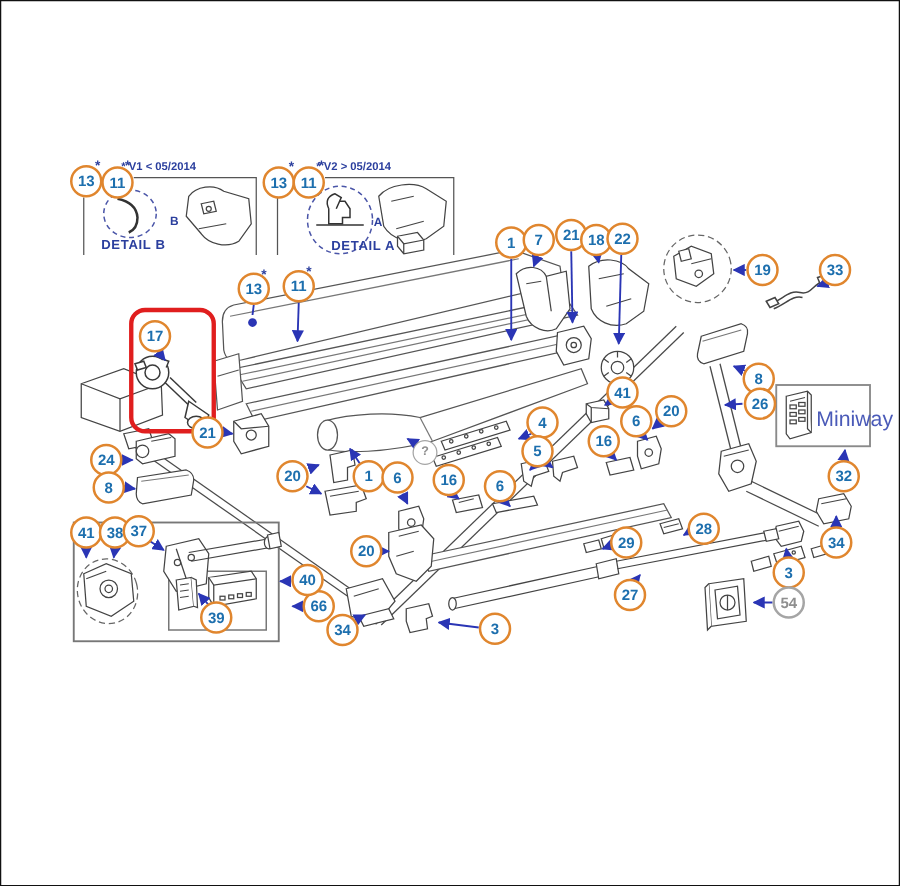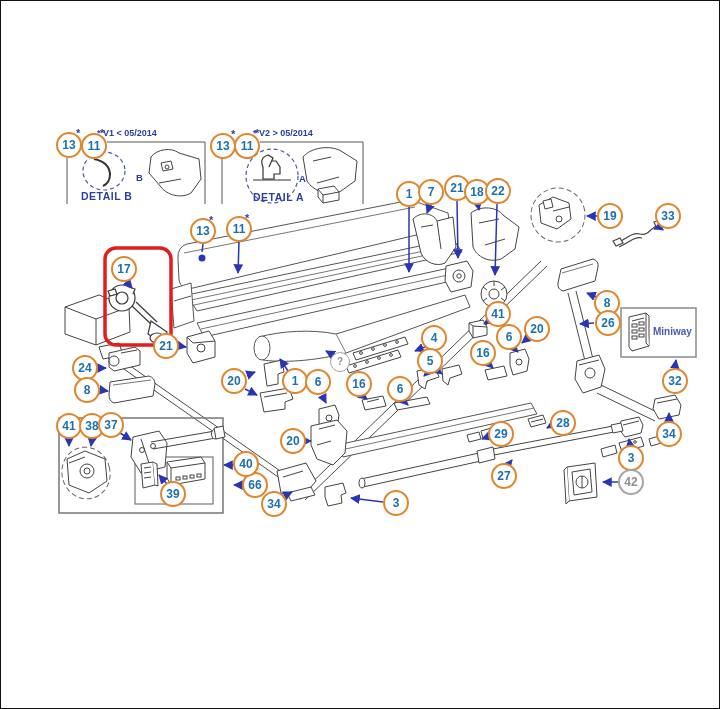--- a/index.html
+++ b/index.html
@@ -16,21 +16,21 @@
     font-weight:bold;font-size:12px;color:#1d6fae;line-height:1;
     font-family:"Liberation Sans",sans-serif;z-index:5;
   }
   .co.gray{border-color:#a5a5a5;color:#8f8f8f;}
   .co.small{width:20px;height:20px;border-width:1.5px;font-size:10px;}
   .lbl{position:absolute;color:#2b3f9e;font-weight:bold;z-index:4;white-space:nowrap;}
   .ast{position:absolute;color:#2b3f9e;font-weight:bold;font-size:11px;z-index:6;}
   .caption{font-size:10.5px;letter-spacing:0.5px;text-align:right;}
   .version{font-size:9px;}
   .letter{font-size:9.5px;font-weight:bold;}
-  .miniway{font-size:10px;color:#4a5ab8;font-weight:bold;}
+  .miniway{font-size:17px;color:#4a5ab8;font-weight:normal;}
 </style>
 </head>
 <body>
 
 <div id="canvas">
 
 <svg width="718" height="707" viewBox="0 0 718 707">
   <defs>
     <marker id="arw" viewBox="0 0 10 10" refX="9" refY="5" markerWidth="6.5" markerHeight="6.5" orient="auto">
       <path d="M0,0 L10,5 L0,10 Z" fill="#2a35b5"></path>
@@ -389,21 +389,21 @@
     <path d="M68,438 L68,445" marker-end="url(#arw)"></path>
     <path d="M91,438 L90,445" marker-end="url(#arw)"></path>
     <path d="M119,432 L130,439" marker-end="url(#arw)"></path>
     <path d="M166,483 L158,474" marker-end="url(#arw)"></path>
   </g>
 </svg>
 
 <div class="lbl version" style="left:96px;top:127px">* V1 &lt; 05/2014</div>
 <div class="lbl version" style="left:252px;top:127px">* V2 &gt; 05/2014</div>
 <div class="lbl caption" style="left:80px;top:189px">DETAIL B</div>
-<div class="lbl caption" style="left:252px;top:190px">DETAIL A</div>
+<div class="lbl caption" style="left:264px;top:190px">DETAIL A</div>
 <div class="lbl letter" style="left:135px;top:171px">B</div>
 <div class="lbl letter" style="left:298px;top:172px">A</div>
 <div class="lbl miniway" style="left:652px;top:325px">Miniway</div>
 
 <span class="ast" style="left:75px;top:126px">*</span>
 <span class="ast" style="left:99px;top:126px">*</span>
 <span class="ast" style="left:230px;top:127px">*</span>
 <span class="ast" style="left:254px;top:126px">*</span>
 <span class="ast" style="left:208px;top:213px">*</span>
 <span class="ast" style="left:244px;top:211px">*</span>
@@ -439,21 +439,21 @@
 <div class="co" style="left:416px;top:347px">5</div>
 <div class="co" style="left:469px;top:339px">16</div>
 <div class="co" style="left:495px;top:323px">6</div>
 <div class="co" style="left:484px;top:300px">41</div>
 <div class="co" style="left:523px;top:315px">20</div>
 <div class="co" style="left:279px;top:427px">20</div>
 <div class="co" style="left:487px;top:420px">29</div>
 <div class="co" style="left:549px;top:409px">28</div>
 <div class="co" style="left:490px;top:462px">27</div>
 <div class="co" style="left:617px;top:444px">3</div>
-<div class="co gray" style="left:617px;top:468px">42</div>
+<div class="co gray" style="left:617px;top:468px">54</div>
 <div class="co" style="left:382px;top:489px">3</div>
 <div class="co" style="left:260px;top:490px">34</div>
 <div class="co" style="left:241px;top:471px">66</div>
 <div class="co" style="left:232px;top:450px">40</div>
 <div class="co" style="left:55px;top:412px">41</div>
 <div class="co" style="left:78px;top:412px">38</div>
 <div class="co" style="left:97px;top:411px">37</div>
 <div class="co" style="left:159px;top:480px">39</div>
 
 </div>

